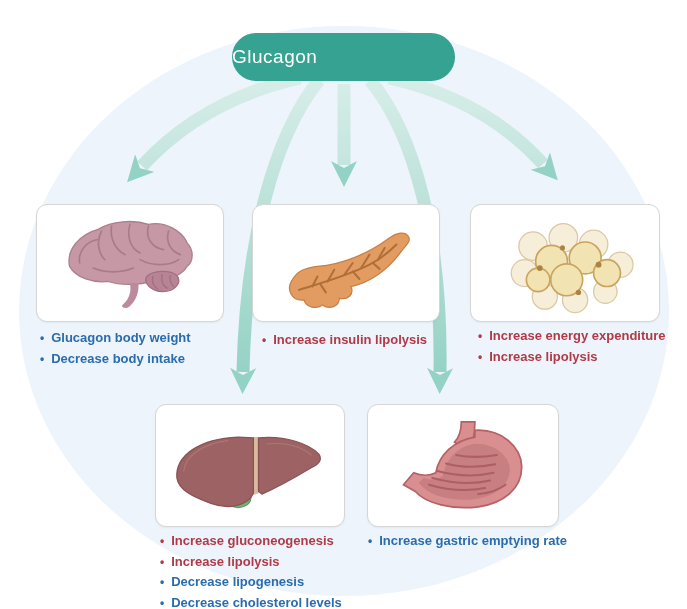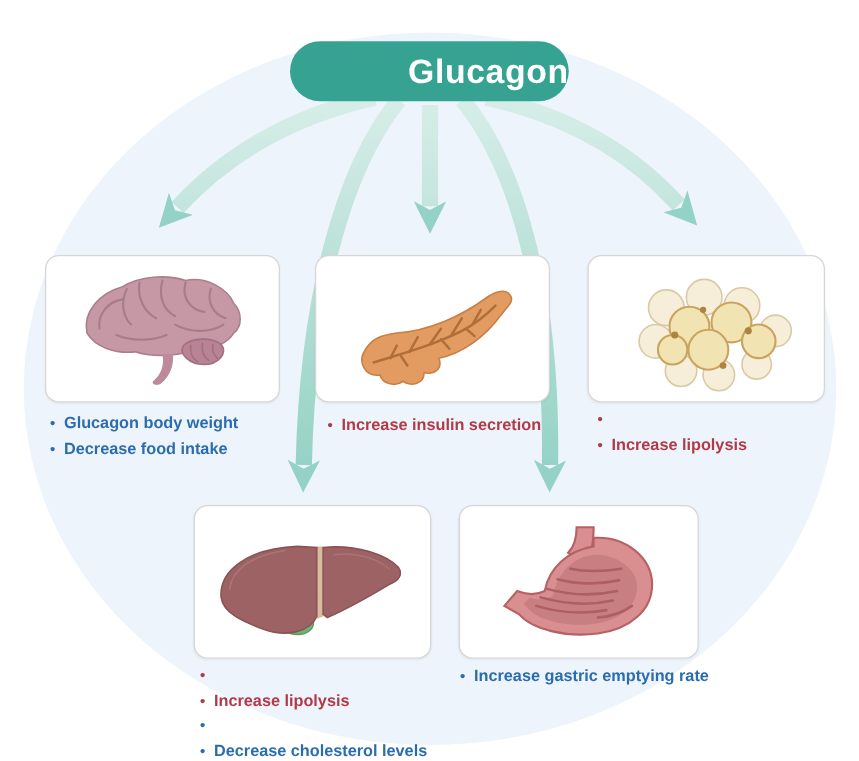--- a/index.html
+++ b/index.html
@@ -8,22 +8,22 @@
     font-family:"Liberation Sans", sans-serif;background:#ffffff;
   }
   .bg-circle{
     position:absolute;left:19px;top:26px;width:650px;height:570px;
     border-radius:50%;background:#edf4fb;
   }
   .arrow-layer{position:absolute;left:0;top:0;width:687px;height:609px;}
   .pill{
     position:absolute;left:232px;top:33px;width:223px;height:48px;
     background:#36a292;border-radius:26px;
-    display:flex;align-items:center;justify-content:flex-end;
-    color:#ffffff;font-size:27px;font-weight:bold;letter-spacing:.5px;
+    display:flex;align-items:center;justify-content:flex-start;
+    color:#ffffff;font-size:19px;font-weight:normal;letter-spacing:.5px;
   }
   .organ-card{
     position:absolute;background:#ffffff;border:1.5px solid #d6d6d6;
     border-radius:11px;box-shadow:0 1px 2px rgba(0,0,0,.05);
     display:flex;align-items:center;justify-content:center;
   }
   .organ-card svg{display:block;}
   .card-brain   {left:36px; top:204px;width:186px;height:116px;}
   .card-pancreas{left:252px;top:204px;width:186px;height:116px;}
   .card-fat     {left:470px;top:204px;width:188px;height:116px;}
@@ -168,51 +168,54 @@
     </svg>
   </div>
 
   <div class="effects list-brain">
     <div class="effect decrease">
       <span class="dot">•</span>
       <span>Glucagon body weight</span>
     </div>
     <div class="effect decrease">
       <span class="dot">•</span>
-      <span>Decrease food intake</span>
+      <span>Decrease body intake</span>
     </div>
   </div>
 
   <div class="effects list-pancreas">
     <div class="effect increase">
       <span class="dot">•</span>
-      <span>Increase insulin secretion</span>
+      <span>Increase insulin lipolysis</span>
     </div>
   </div>
 
   <div class="effects list-fat">
     <div class="effect increase">
       <span class="dot">•</span>
+      <span>Increase energy expenditure</span>
     </div>
     <div class="effect increase">
       <span class="dot">•</span>
       <span>Increase lipolysis</span>
     </div>
   </div>
 
   <div class="effects list-liver">
     <div class="effect increase">
       <span class="dot">•</span>
+      <span>Increase gluconeogenesis</span>
     </div>
     <div class="effect increase">
       <span class="dot">•</span>
       <span>Increase lipolysis</span>
     </div>
     <div class="effect decrease">
       <span class="dot">•</span>
+      <span>Decrease lipogenesis</span>
     </div>
     <div class="effect decrease">
       <span class="dot">•</span>
       <span>Decrease cholesterol levels</span>
     </div>
   </div>
 
   <div class="effects list-stomach">
     <div class="effect decrease">
       <span class="dot">•</span>

